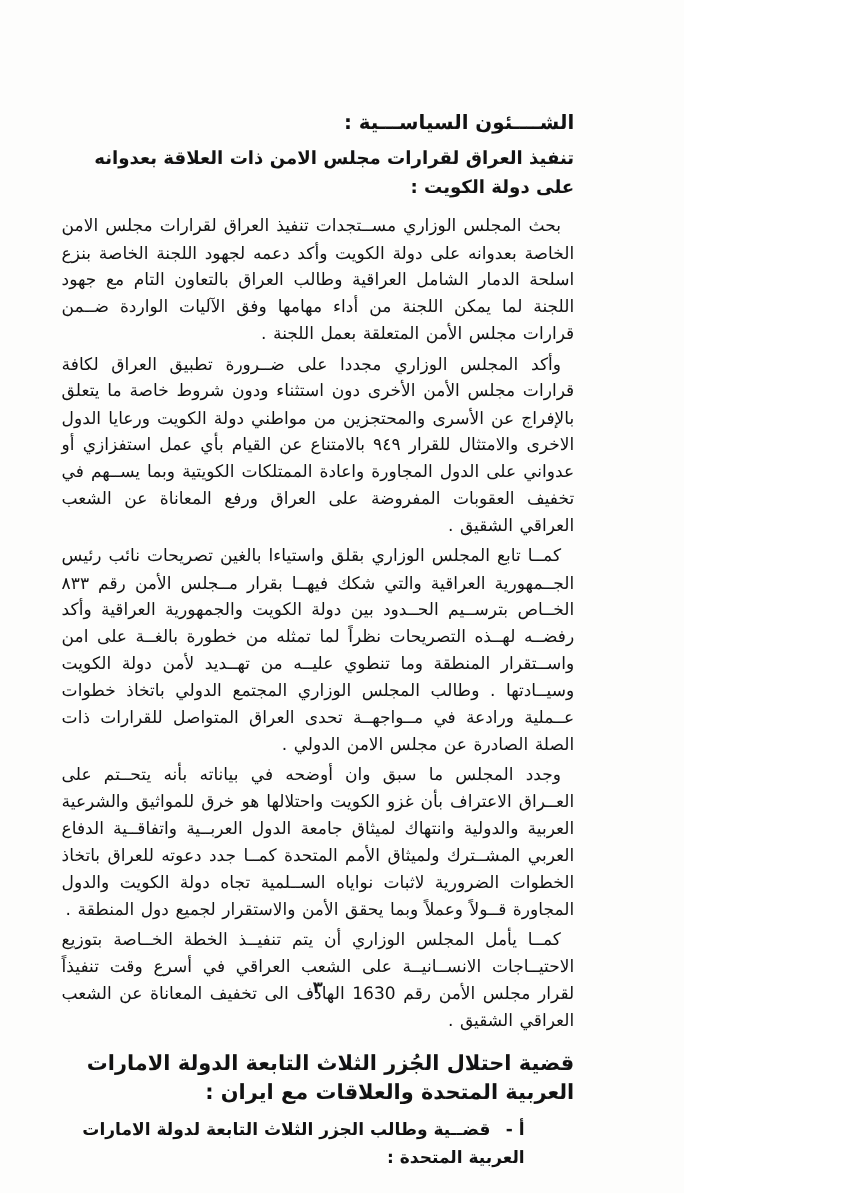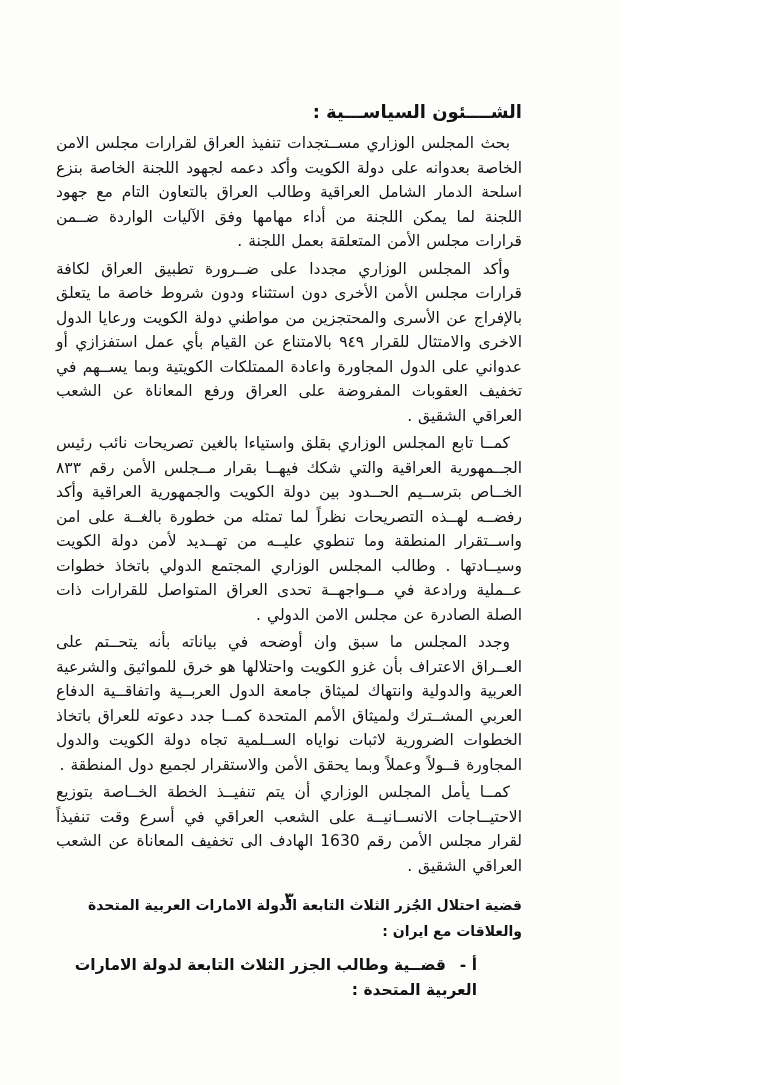--- a/index.html
+++ b/index.html
@@ -41,21 +41,21 @@
     font-size: 15.5px;
     font-weight: normal;
     line-height: 24.5px;
     margin: 0 0 3px 0;
     text-align: justify;
     text-align-last: right;
     text-indent: 12px;
     word-spacing: 1px;
   }
   .h-section2 {
-    font-size: 14px;
+    font-size: 19px;
     font-weight: bold;
     line-height: 26px;
     margin: 14px 0 9px 0;
     text-indent: 0;
   }
   .item-line {
     font-size: 15.5px;
     font-weight: bold;
     line-height: 25px;
     margin: 0;
@@ -78,20 +78,21 @@
   }
 </style>
 </head>
 <body>
 
 <div class="sheet">
   <div class="content" dir="rtl">
 
     <div class="h-main">الشــــئون السياســـية :</div>
 
+    <div class="h-sub">تنفيذ العراق لقرارات مجلس الامن ذات العلاقة بعدوانه على دولة الكويت :</div>
 
     <p class="body-par">بحث المجلس الوزاري مســتجدات تنفيذ العراق لقرارات مجلس الامن الخاصة بعدوانه على دولة الكويت وأكد دعمه لجهود اللجنة الخاصة بنزع اسلحة الدمار الشامل العراقية وطالب العراق بالتعاون التام مع جهود اللجنة لما يمكن اللجنة من أداء مهامها وفق الآليات الواردة ضــمن قرارات مجلس الأمن المتعلقة بعمل اللجنة .</p>
 
     <p class="body-par">وأكد المجلس الوزاري مجددا على ضــرورة تطبيق العراق لكافة قرارات مجلس الأمن الأخرى دون استثناء ودون شروط خاصة ما يتعلق بالإفراج عن الأسرى والمحتجزين من مواطني دولة الكويت ورعايا الدول الاخرى والامتثال للقرار ٩٤٩ بالامتناع عن القيام بأي عمل استفزازي أو عدواني على الدول المجاورة واعادة الممتلكات الكويتية وبما يســهم في تخفيف العقوبات المفروضة على العراق ورفع المعاناة عن الشعب العراقي الشقيق .</p>
 
     <p class="body-par">كمــا تابع المجلس الوزاري بقلق واستياءا بالغين تصريحات نائب رئيس الجــمهورية العراقية والتي شكك فيهــا بقرار مــجلس الأمن رقم ٨٣٣ الخــاص بترســيم الحــدود بين دولة الكويت والجمهورية العراقية وأكد رفضــه لهــذه التصريحات نظراً لما تمثله من خطورة بالغــة على امن واســتقرار المنطقة وما تنطوي عليــه من تهــديد لأمن دولة الكويت وسيــادتها . وطالب المجلس الوزاري المجتمع الدولي باتخاذ خطوات عــملية ورادعة في مــواجهــة تحدى العراق المتواصل للقرارات ذات الصلة الصادرة عن مجلس الامن الدولي .</p>
 
     <p class="body-par">وجدد المجلس ما سبق وان أوضحه في بياناته بأنه يتحــتم على العــراق الاعتراف بأن غزو الكويت واحتلالها هو خرق للمواثيق والشرعية العربية والدولية وانتهاك لميثاق جامعة الدول العربــية واتفاقــية الدفاع العربي المشــترك ولميثاق الأمم المتحدة كمــا جدد دعوته للعراق باتخاذ الخطوات الضرورية لاثبات نواياه الســلمية تجاه دولة الكويت والدول المجاورة قــولاً وعملاً وبما يحقق الأمن والاستقرار لجميع دول المنطقة .</p>
 
     <p class="body-par">كمــا يأمل المجلس الوزاري أن يتم تنفيــذ الخطة الخــاصة بتوزيع الاحتيــاجات الانســانيــة على الشعب العراقي في أسرع وقت تنفيذاً لقرار مجلس الأمن رقم 1630 الهادف الى تخفيف المعاناة عن الشعب العراقي الشقيق .</p>

